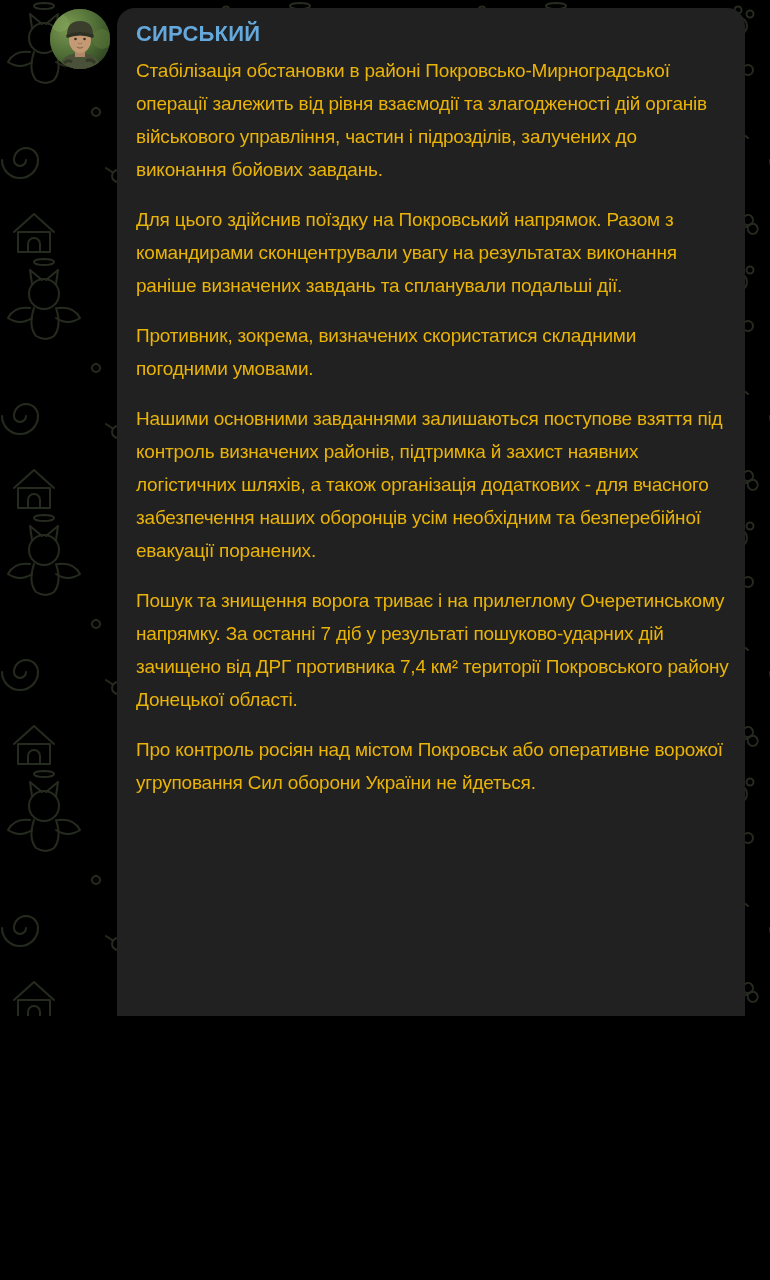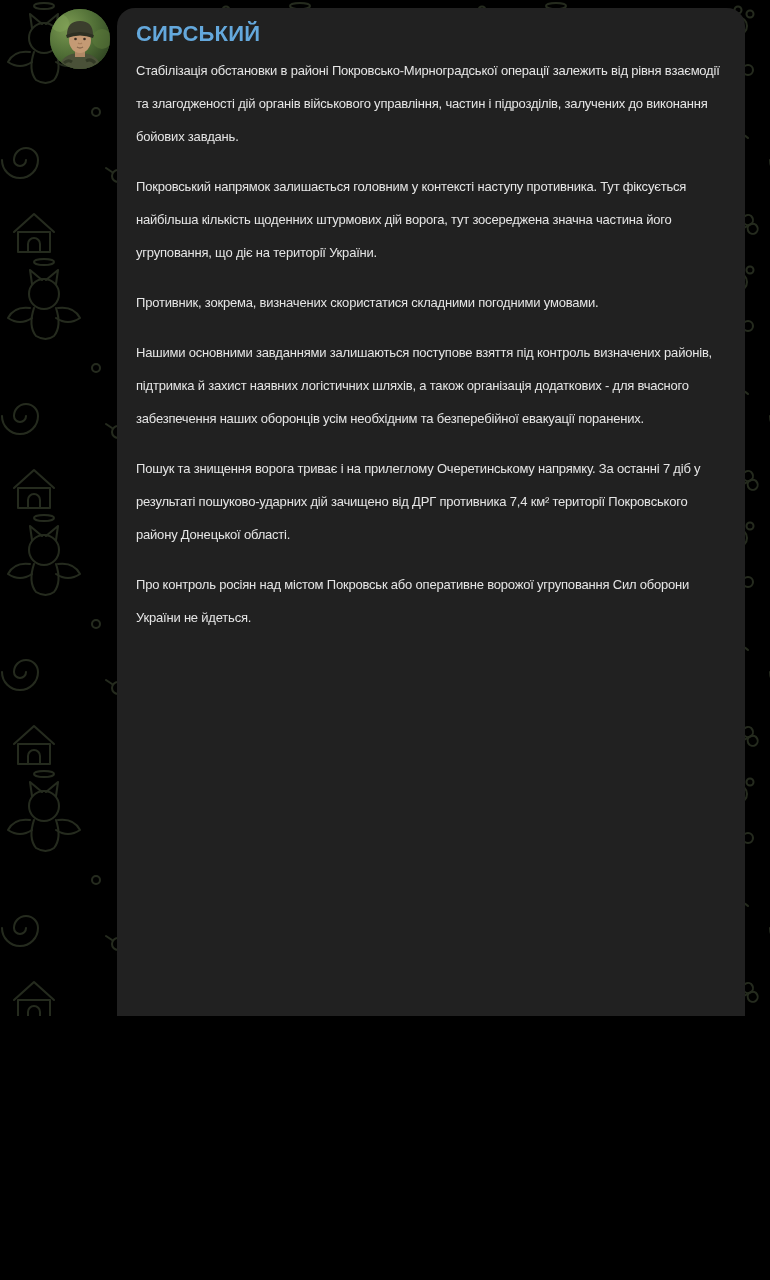--- a/index.html
+++ b/index.html
@@ -56,22 +56,22 @@
     color: #64a8dc;
     letter-spacing: 0.2px;
     cursor: pointer;
   }
   .msg-text {
     margin-top: 6px;
     max-width: 596px;
   }
   .msg-text p {
     margin: 0 0 17px 0;
-    color: #e5e5e5;
-    font-size: 13px;
+    color: #eab308;
+    font-size: 19px;
     line-height: 33px;
     letter-spacing: -0.2px;
     white-space: pre-line;
   }
   .msg-text p:last-child { margin-bottom: 0; }
 </style>
 </head>
 <body>
 
 <div class="stage">
@@ -158,21 +158,21 @@
         <path d="M17,26 q0,-14 13,-14 q13,0 13,14 l-2,1 q-11,-5 -22,0 z" fill="#3b3e2d"></path>
         <path d="M16,26 q14,-6 28,0 l-1,3 q-13,-5 -26,0 z" fill="#2d3022"></path>
       </svg>
     </div>
 
     <div class="bubble">
       <div class="channel-name">СИРСЬКИЙ</div>
       <div class="msg-text">
 
       <p>Стабілізація обстановки в районі Покровсько-Мирноградської операції залежить від рівня взаємодії та злагодженості дій органів військового управління, частин і підрозділів, залучених до виконання бойових завдань.</p>
-          <p>Покровський напрямок залишається головним у контексті наступу противника. Тут фіксується найбільша кількість щоденних штурмових дій ворога, тут зосереджена значна частина його угруповання, що діє на території України.</p>
+          <p>Для цього здійснив поїздку на Покровський напрямок. Разом з командирами сконцентрували увагу на результатах виконання раніше визначених завдань та спланували подальші дії.</p>
           <p>Противник, зокрема, визначених скористатися складними погодними умовами.</p>
           <p>Нашими основними завданнями залишаються поступове взяття під контроль визначених районів, підтримка й захист наявних логістичних шляхів, а також організація додаткових - для вчасного забезпечення наших оборонців усім необхідним та безперебійної евакуації поранених.</p>
           <p>Пошук та знищення ворога триває і на прилеглому Очеретинському напрямку. За останні 7 діб у результаті пошуково-ударних дій зачищено від ДРГ противника 7,4 км² території Покровського району Донецької області.</p>
           <p>Про контроль росіян над містом Покровськ або оперативне ворожої угруповання Сил оборони України не йдеться.</p>
         </div>
     </div>
 
   </div>
 </div>
 

